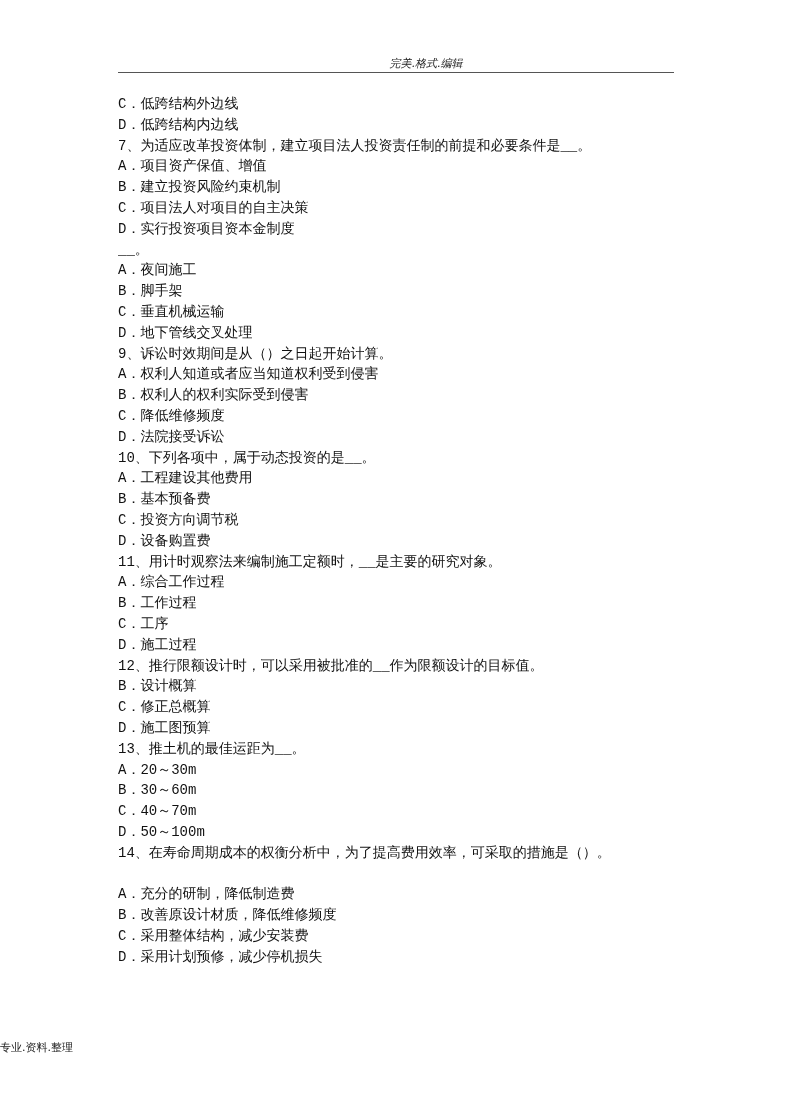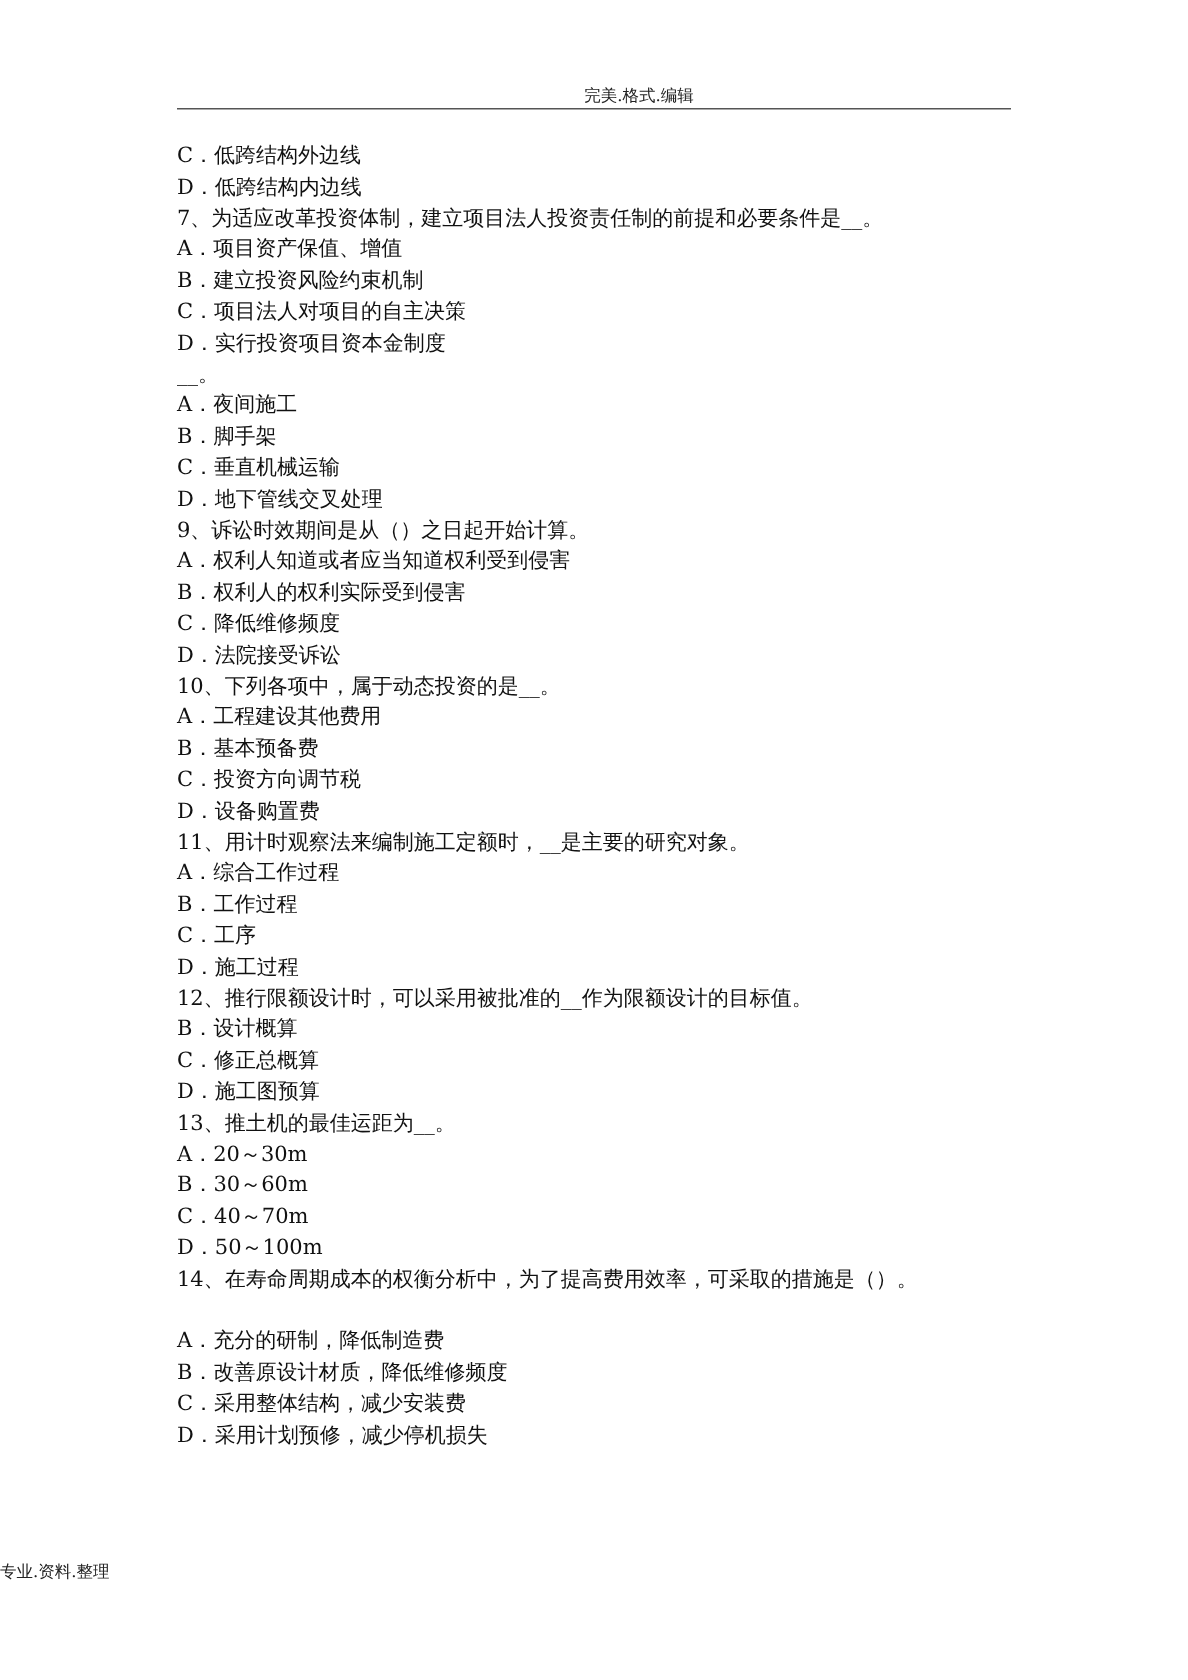--- a/index.html
+++ b/index.html
@@ -1,24 +1,24 @@
 <!DOCTYPE html>
 <html><head>
 <meta charset="utf-8">
 <style>
   html, body { margin: 0; padding: 0; background: #ffffff; }
   body { width: 792px; height: 1120px; position: relative; overflow: hidden;
          font-family: "DejaVu Serif", "Liberation Serif", serif; color: #111; }
   .header-text { position: absolute; top: 56px; left: 0; width: 792px; text-align: center;
-                 font-size: 11px; color: #222; padding-left: 60px; box-sizing: border-box; }
+                 font-size: 11px; color: #222; padding-left: 60px; box-sizing: border-box; font-style: italic; }
   .header-rule { position: absolute; top: 72px; left: 118px; width: 556px; height: 0;
                  border-top: 1.5px solid #555; }
   .content { position: absolute; top: 94px; left: 118px; width: 570px;
              font-size: 14px; line-height: 20.8px; }
-  .line { white-space: nowrap; height: 20.8px; }
+  .line { white-space: nowrap; height: 20.8px; font-family: Liberation Mono, monospace; }
   .spacer { height: 20.8px; }
   .footer-text { position: absolute; top: 1040px; left: 0; width: 792px; text-align: left;
                  font-size: 11px; color: #222; padding-right: 57px; box-sizing: border-box; }
 </style>
 </head>
 <body>
 
 <div class="header-text">完美.格式.编辑</div>
 <div class="header-rule"></div>
 

